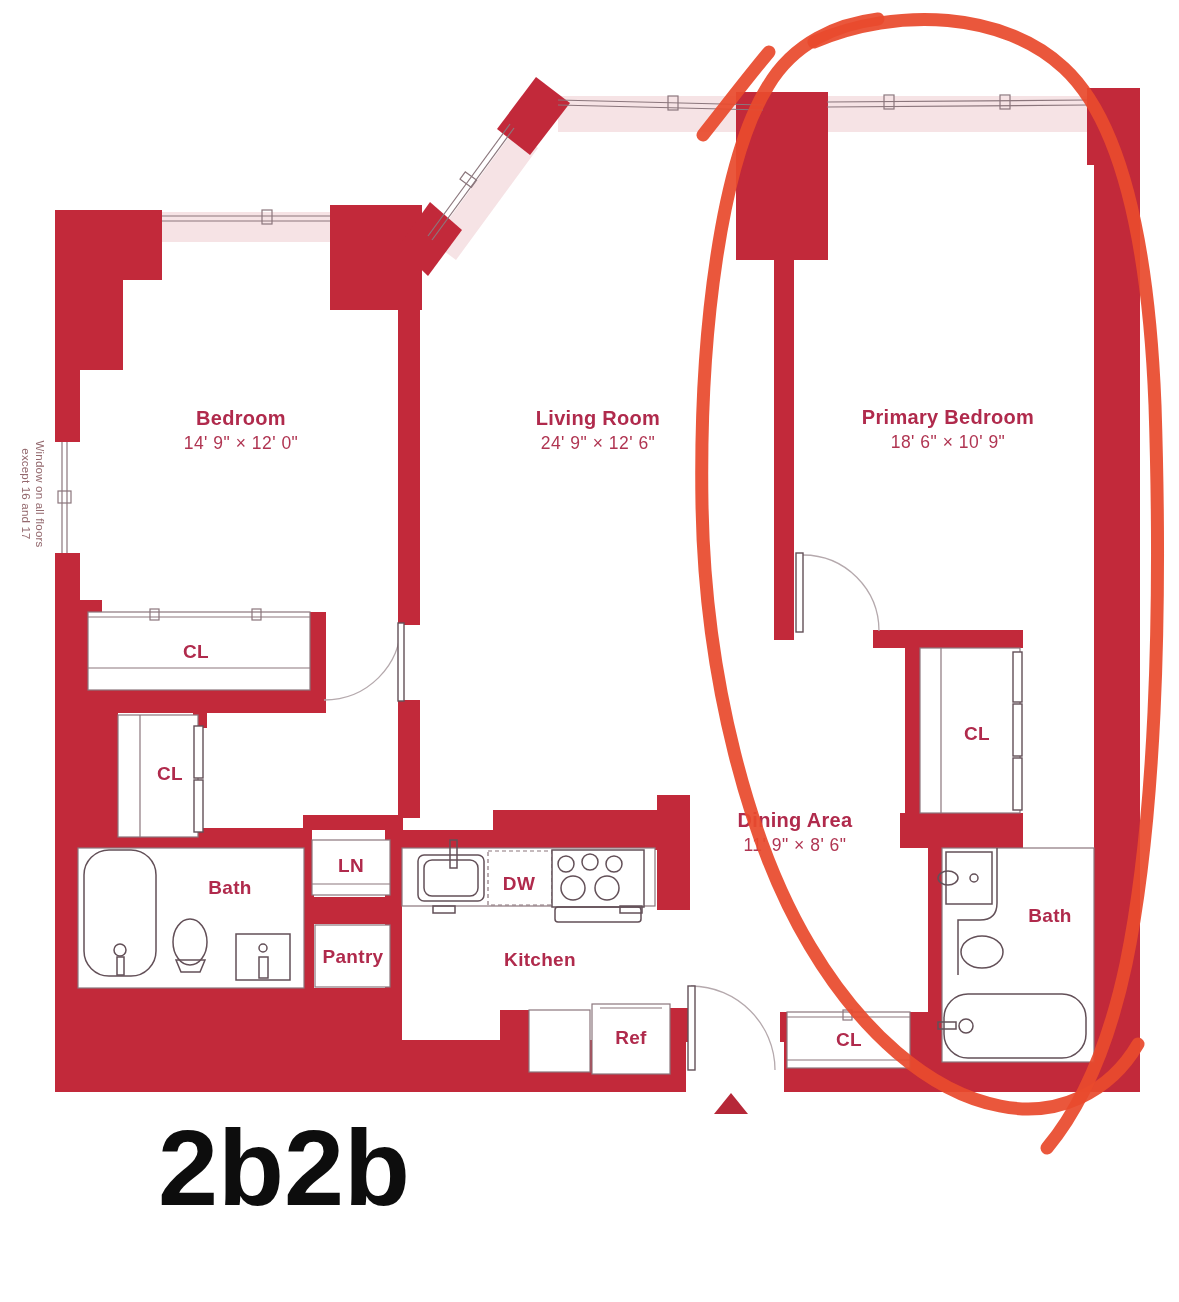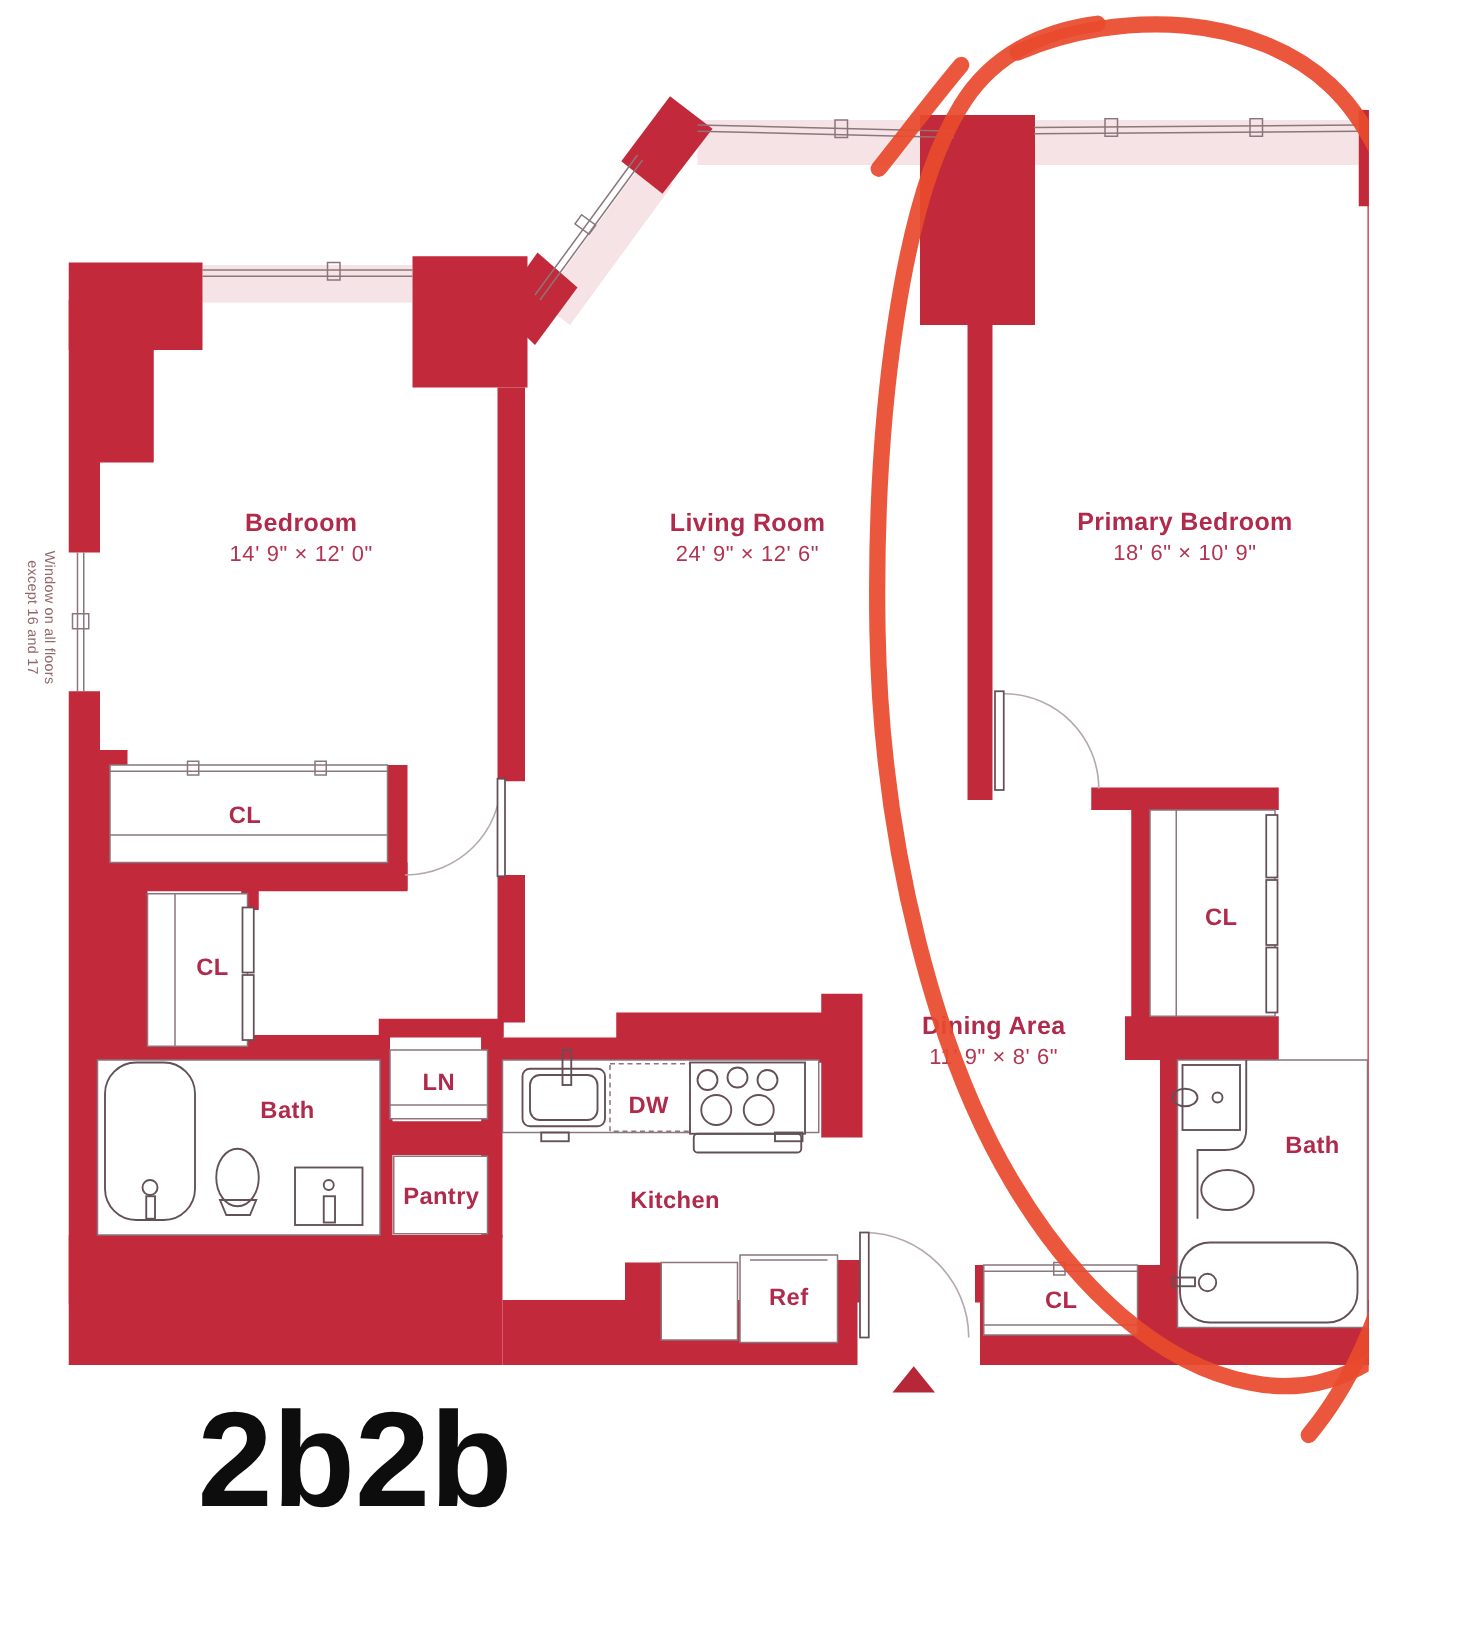--- a/index.html
+++ b/index.html
@@ -1,16 +1,16 @@
 <!DOCTYPE html>
 <html><head>
 <meta charset="utf-8">
 <style>
   html,body{margin:0;padding:0;background:#ffffff;}
-  .stage{position:relative;width:1095px;height:1302px;background:#ffffff;overflow:hidden;
+  .stage{position:relative;width:1179px;height:1302px;background:#ffffff;overflow:hidden;
          font-family:"Liberation Sans", sans-serif;}
   svg text{font-family:"Liberation Sans", sans-serif;}
   .room-name{font-size:20px;font-weight:700;fill:#b02a4c;letter-spacing:.3px;}
   .room-dims{font-size:17.5px;font-weight:400;fill:#b03552;letter-spacing:.5px;}
   .small-label{font-size:19px;font-weight:700;fill:#b02a4c;letter-spacing:.3px;}
   .note-text{font-size:11.5px;font-weight:400;fill:#93686d;letter-spacing:.2px;}
   .caption{font-size:108px;font-weight:700;fill:#0d0d0d;letter-spacing:0px;}
   .wall{fill:#c2293a;}
   .tint{fill:#f6e3e5;}
   .thin{stroke:#8b767c;stroke-width:1.2;fill:none;}

